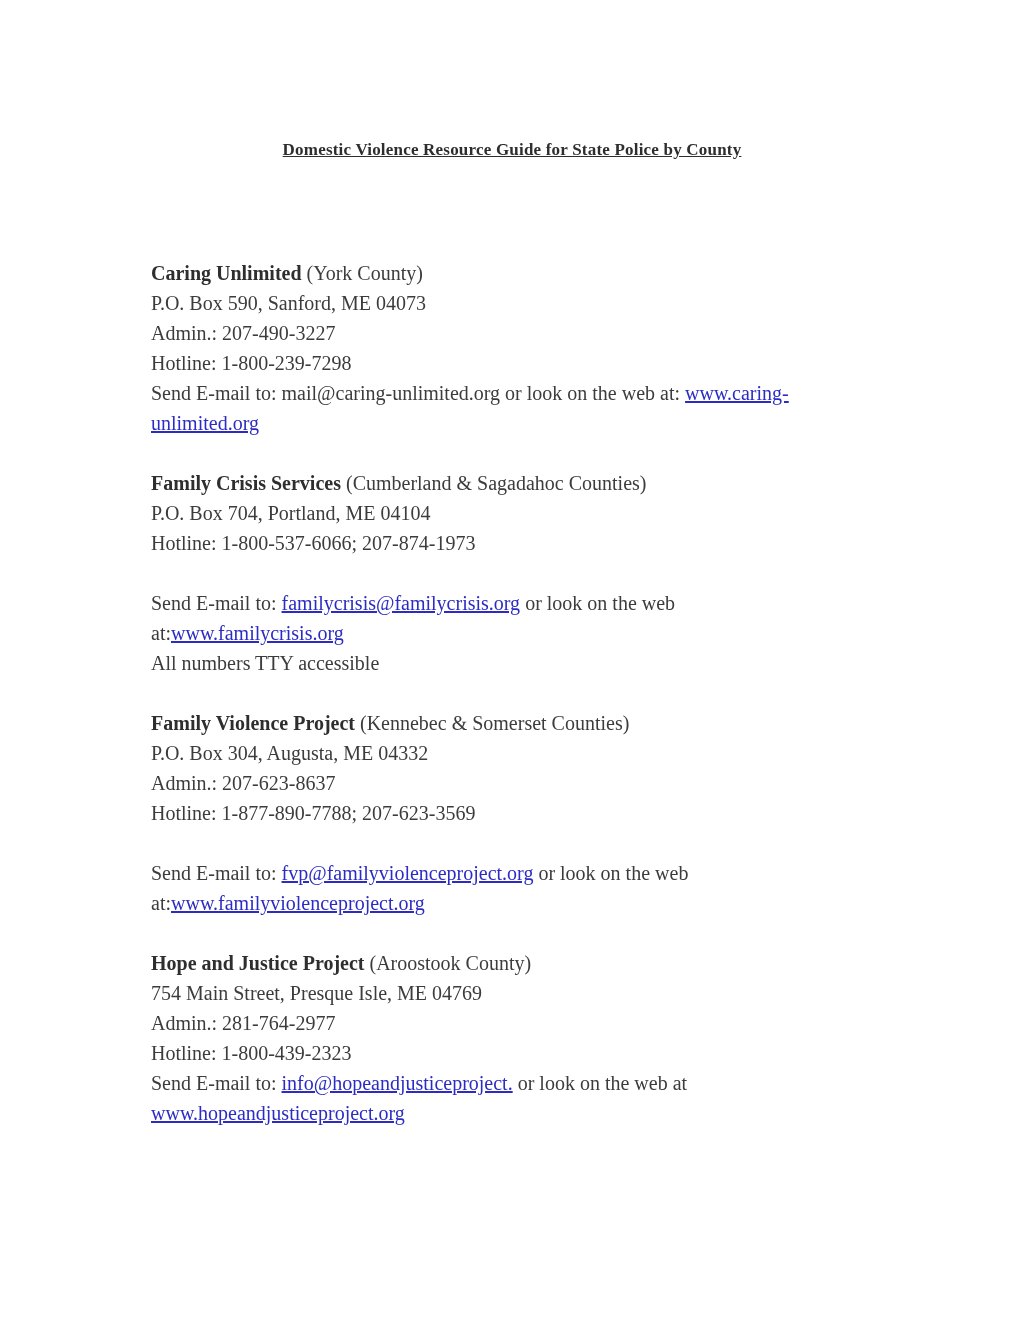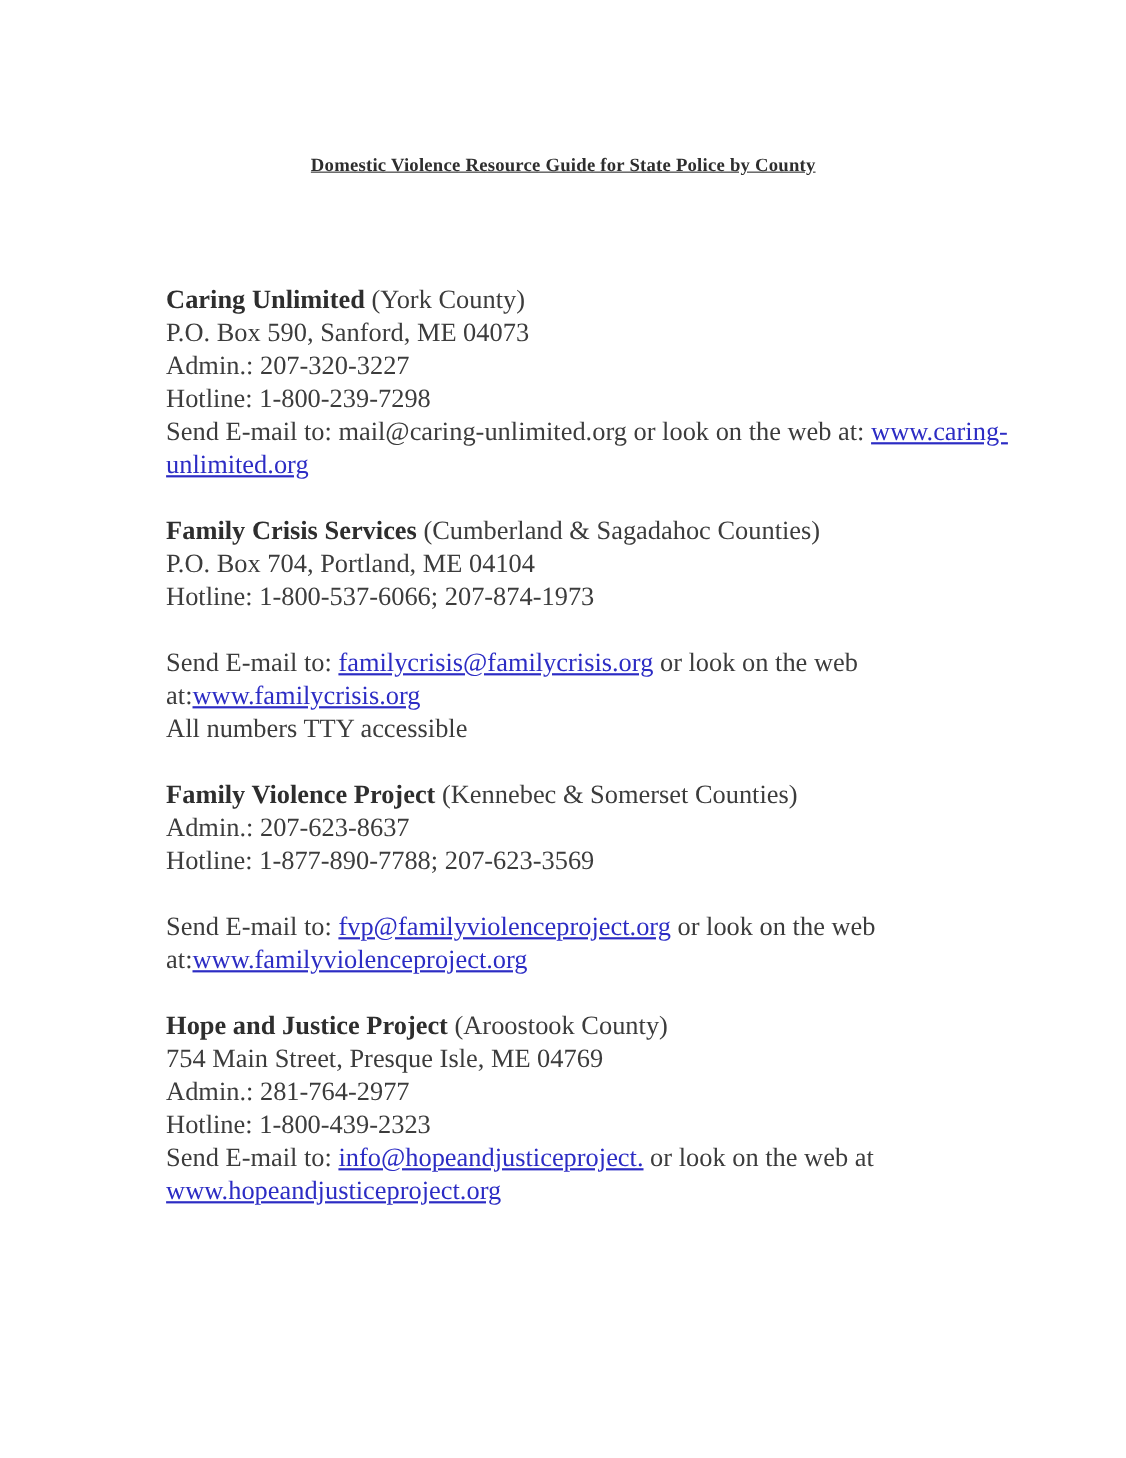--- a/index.html
+++ b/index.html
@@ -37,21 +37,21 @@
   }
   .content {
     margin: 93px 0 0 151px;
     width: 780px;
   }
   .entry {
     margin: 0 0 30px 0;
   }
   .line {
     margin: 0;
-    font-size: 24px;
+    font-size: 20px;
     line-height: 30px;
     color: var(--text);
     white-space: nowrap;
   }
   .line.blank { height: 30px; }
   .heading-line strong {
     color: var(--heading);
     font-weight: bold;
   }
   a.doclink {
@@ -63,34 +63,35 @@
 </style>
 </head>
 <body>
 
 <div class="page">
   <h1 class="title">Domestic Violence Resource Guide for State Police by County</h1>
   <div class="content" id="entries">
       <div class="entry">
         <p class="line heading-line"><strong>Caring Unlimited</strong><span> (York County)</span></p>
         <p class="line">P.O. Box 590, Sanford, ME 04073</p>
-        <p class="line">Admin.: 207-320-3227</p>
+        <p class="line">Admin.: 207-490-3227</p>
         <p class="line">Hotline: 1-800-239-7298</p>
         <p class="line"><span>Send E-mail to: mail@caring-unlimited.org or look on the web at: </span><a class="doclink" href="#">www.caring-</a><br><a class="doclink" href="#">unlimited.org</a></p>
       </div>
       <div class="entry">
         <p class="line heading-line"><strong>Family Crisis Services</strong><span> (Cumberland &amp; Sagadahoc Counties)</span></p>
         <p class="line">P.O. Box 704, Portland, ME 04104</p>
         <p class="line">Hotline: 1-800-537-6066; 207-874-1973</p>
         <p class="line blank"></p>
         <p class="line"><span>Send E-mail to: </span><a class="doclink" href="#">familycrisis@familycrisis.org</a><span> or look on the web</span><br><span>at:</span><a class="doclink" href="#">www.familycrisis.org</a></p>
         <p class="line">All numbers TTY accessible</p>
       </div>
       <div class="entry">
         <p class="line heading-line"><strong>Family Violence Project</strong><span> (Kennebec &amp; Somerset Counties)</span></p>
+        <p class="line">P.O. Box 304, Augusta, ME 04332</p>
         <p class="line">Admin.: 207-623-8637</p>
         <p class="line">Hotline: 1-877-890-7788; 207-623-3569</p>
         <p class="line blank"></p>
         <p class="line"><span>Send E-mail to: </span><a class="doclink" href="#">fvp@familyviolenceproject.org</a><span> or look on the web</span><br><span>at:</span><a class="doclink" href="#">www.familyviolenceproject.org</a></p>
       </div>
       <div class="entry">
         <p class="line heading-line"><strong>Hope and Justice Project</strong><span> (Aroostook County)</span></p>
         <p class="line">754 Main Street, Presque Isle, ME 04769</p>
         <p class="line">Admin.: 281-764-2977</p>
         <p class="line">Hotline: 1-800-439-2323</p>

